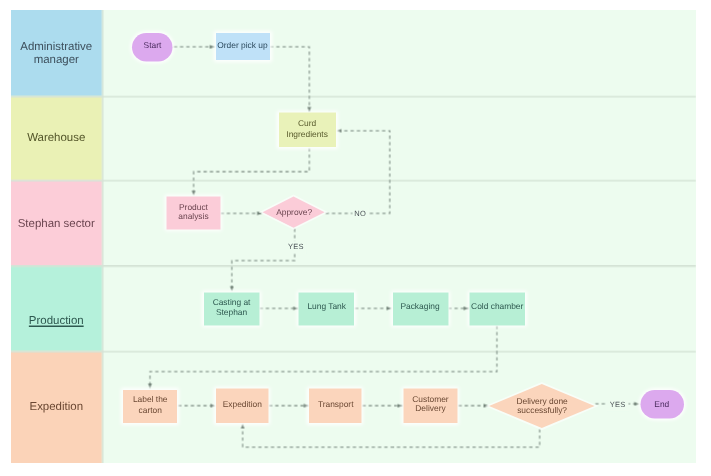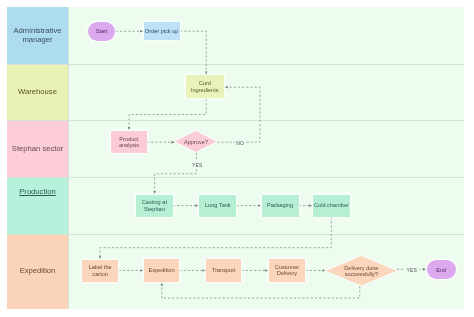--- a/index.html
+++ b/index.html
@@ -46,21 +46,21 @@
 
   <div class="lane-head" style="top:0;height:56.5px;color:#3D4F5C;">
       <span>Administrative manager</span>
     </div>
   <div class="lane-head" style="top:56.5px;height:56.5px;color:#525428;">
       <span>Warehouse</span>
     </div>
   <div class="lane-head" style="top:113px;height:57px;color:#6B4550;">
       <span>Stephan sector</span>
     </div>
-  <div class="lane-head" style="top:152px;height:65px;color:#2E5950;text-decoration:underline;">
+  <div class="lane-head" style="top:174px;height:65px;color:#2E5950;text-decoration:underline;">
       <span>Production</span>
     </div>
   <div class="lane-head" style="top:226.5px;height:75.5px;color:#6B4833;">
       <span>Expedition</span>
     </div>
 
   <svg class="edges" viewBox="0 0 457 302">
     <defs>
       <marker id="ah" markerWidth="4.3" markerHeight="3.2" refX="4.2" refY="1.6" orient="auto">
         <path d="M0.2,0.1 L4.2,1.6 L0.2,3.1 z" fill="#6E7F74"></path>

